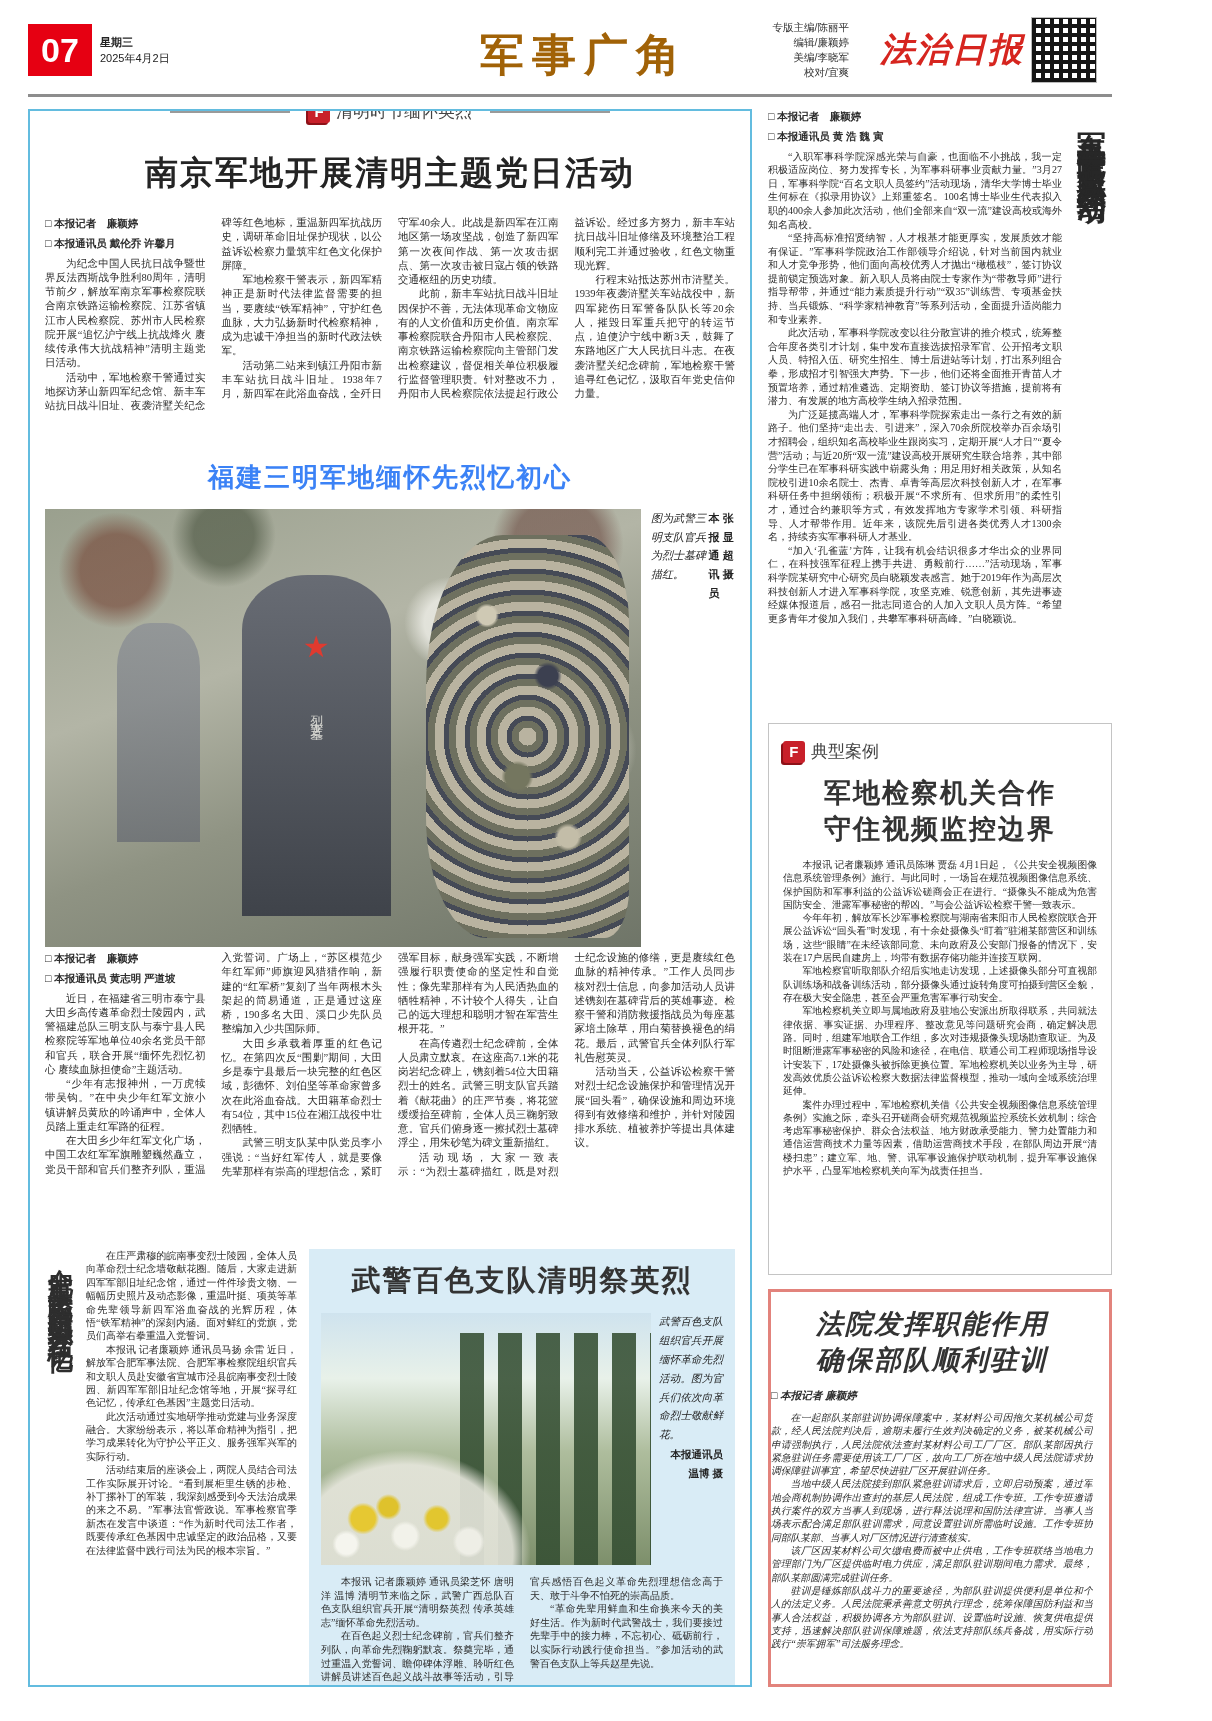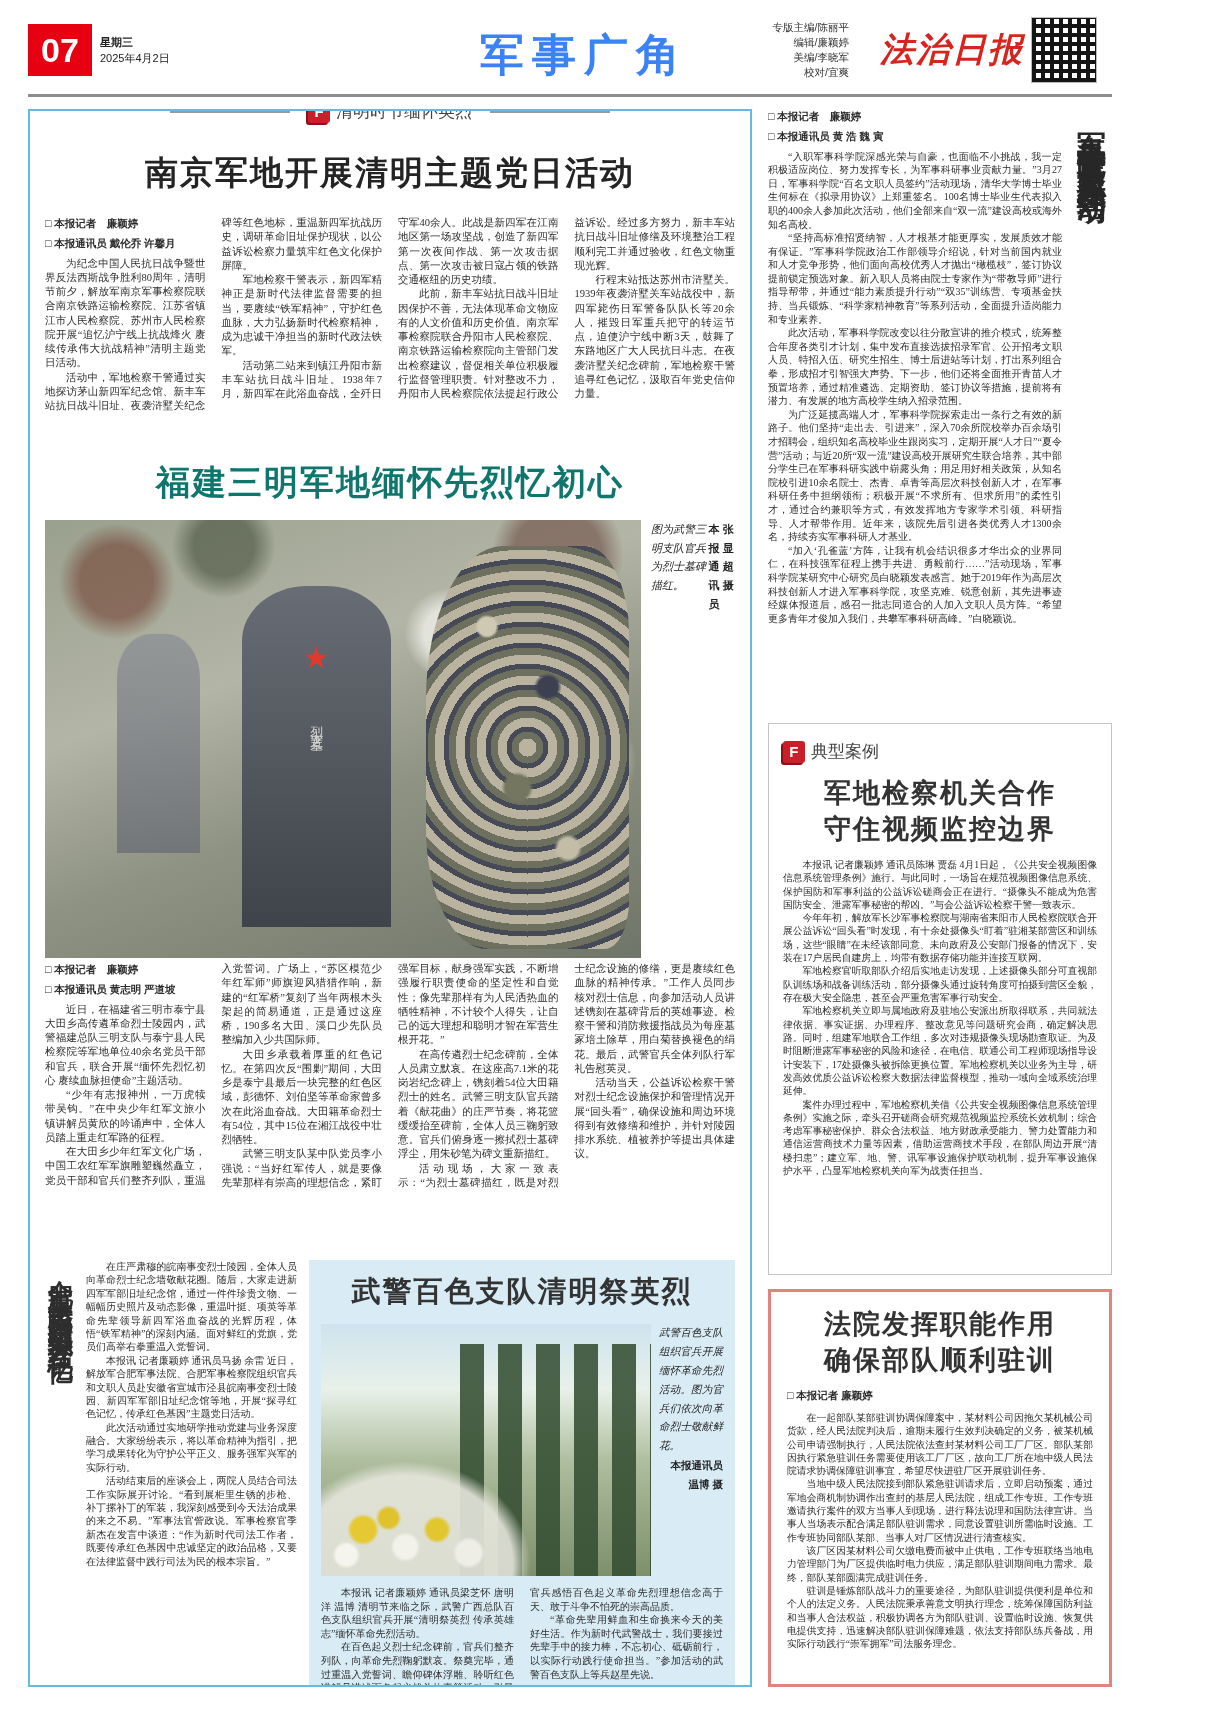--- a/index.html
+++ b/index.html
@@ -17,21 +17,21 @@
   .pagenum{
     width:64px; height:52px; background:#e60012; color:#fff;
     font-family:"Liberation Sans","DejaVu Sans",sans-serif;
     font-size:34px; font-weight:bold; display:flex; align-items:center; justify-content:center;
   }
   .datecol{ font-family:"Liberation Sans","DejaVu Sans",sans-serif; font-size:11px; color:#222; line-height:1.5; }
   .datecol .wd{ font-weight:bold; }
   .section-title{
     position:absolute; left:0; right:0; top:2px; text-align:center;
     font-family:"Liberation Sans","DejaVu Sans",sans-serif;
-    color:#3b82f6; font-size:44px; font-weight:bold; letter-spacing:8px;margin-left:28px;
+    color:#a16207; font-size:44px; font-weight:bold; letter-spacing:8px;margin-left:28px;
   }
   .hdr-right{ position:absolute; right:16px; top:-6px; display:flex; align-items:center; gap:8px; }
   .staff{ font-size:10.5px; color:#333; text-align:right; line-height:1.45;
     font-family:"Liberation Sans","DejaVu Sans",sans-serif; }
   .masthead{
     color:#d6251f; font-size:34px; font-weight:bold; font-style:italic;
     font-family:"Liberation Serif","DejaVu Serif",serif; letter-spacing:2px; white-space:nowrap;margin-left:23px;
   }
   .qr{ width:64px; height:64px;
     background:
@@ -58,21 +58,21 @@
     align-items:center; justify-content:center; font-family:"Liberation Sans","DejaVu Sans",sans-serif;
     font-weight:bold; font-size:15px; border-radius:3px; box-shadow:-2px 2px 0 #8e1118;
   }
 
   h1.main-title{
     font-family:"Liberation Sans","DejaVu Sans",sans-serif; text-align:center;
     font-size:33px; font-weight:bold; color:#242424; letter-spacing:2px; margin:28px 0 20px 0;
   }
   h2.sub-title{
     font-family:"Liberation Sans","DejaVu Sans",sans-serif; text-align:center;
-    font-size:34px; font-weight:600; color:#0f766e; letter-spacing:2px; margin:18px 0 14px 0;
+    font-size:26px; font-weight:600; color:#3b82f6; letter-spacing:2px; margin:18px 0 14px 0;
   }
 
   .cols{ column-gap:16px; font-size:10.5px; line-height:1.36; text-align:justify; overflow:hidden; }
   .cols p{ text-indent:2em; }
   .cols4{ column-count:4; }
   .cols2{ column-count:2; }
   .a1{ height:226px; }
   .a2{ height:286px; margin-top:4px; }
   p.byline{ text-indent:0; font-family:"Liberation Sans","DejaVu Sans",sans-serif;
     font-weight:bold; font-size:10.5px; margin-bottom:6px; }
@@ -162,21 +162,21 @@
   .case-tag{ display:flex; align-items:center; gap:6px; margin:4px 0 12px 0;
     font-family:"Liberation Sans","DejaVu Sans",sans-serif; font-size:17px; color:#444; }
   .case-box h3, .court-box h3{
     font-family:"Liberation Sans","DejaVu Sans",sans-serif; text-align:center;
     font-size:27px; font-weight:600; color:#333; line-height:1.35; letter-spacing:2px; margin-bottom:10px;
   }
   .case-text, .court-text{ font-size:9.8px; line-height:1.36; text-align:justify; overflow:hidden; }
   .case-text{ height:430px; }
   .case-text p, .court-text p{ text-indent:2em; }
 
-  .court-box{ border:3px solid #e2837c; padding:14px 16px 10px 16px; flex:1; overflow:hidden; }
+  .court-box{ border:3px solid #e2837c; padding:14px 16px 10px 0; flex:1; overflow:hidden;font-style:italic; }
   .court-byline{ font-family:"Liberation Sans","DejaVu Sans",sans-serif; font-weight:bold;
     font-size:10.5px; margin:6px 0 8px 0; }
 </style>
 </head>
 <body>
 
 <div class="page">
 
   <header class="hdr">
     <div class="hdr-left">

